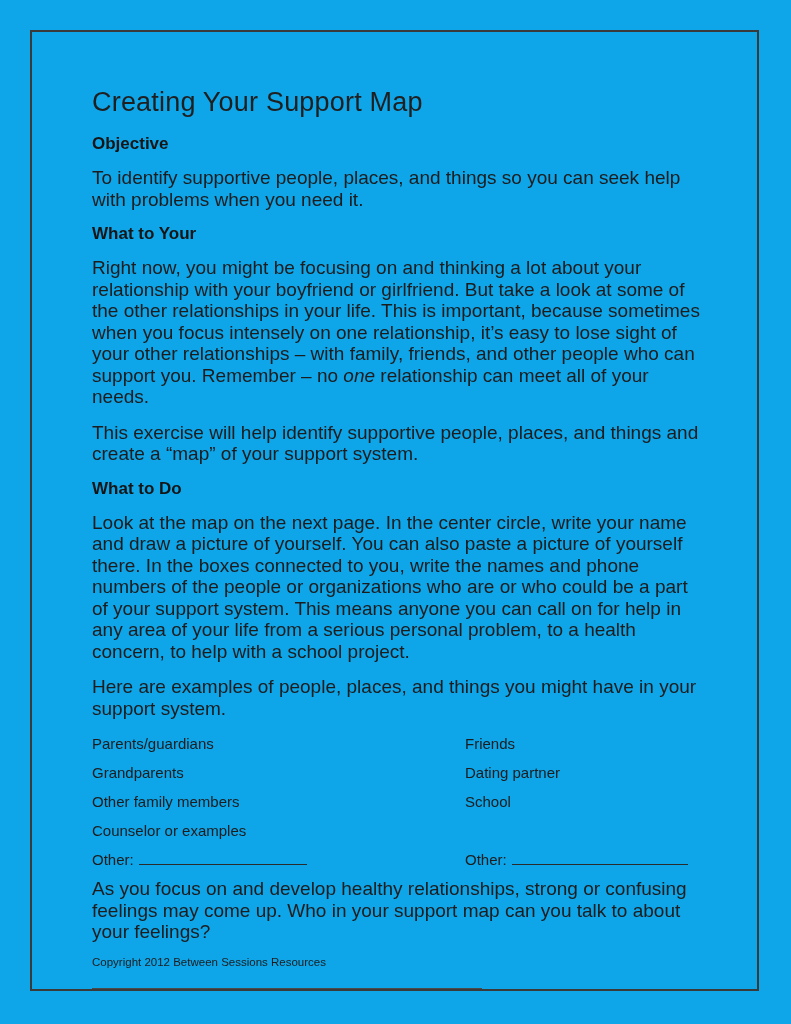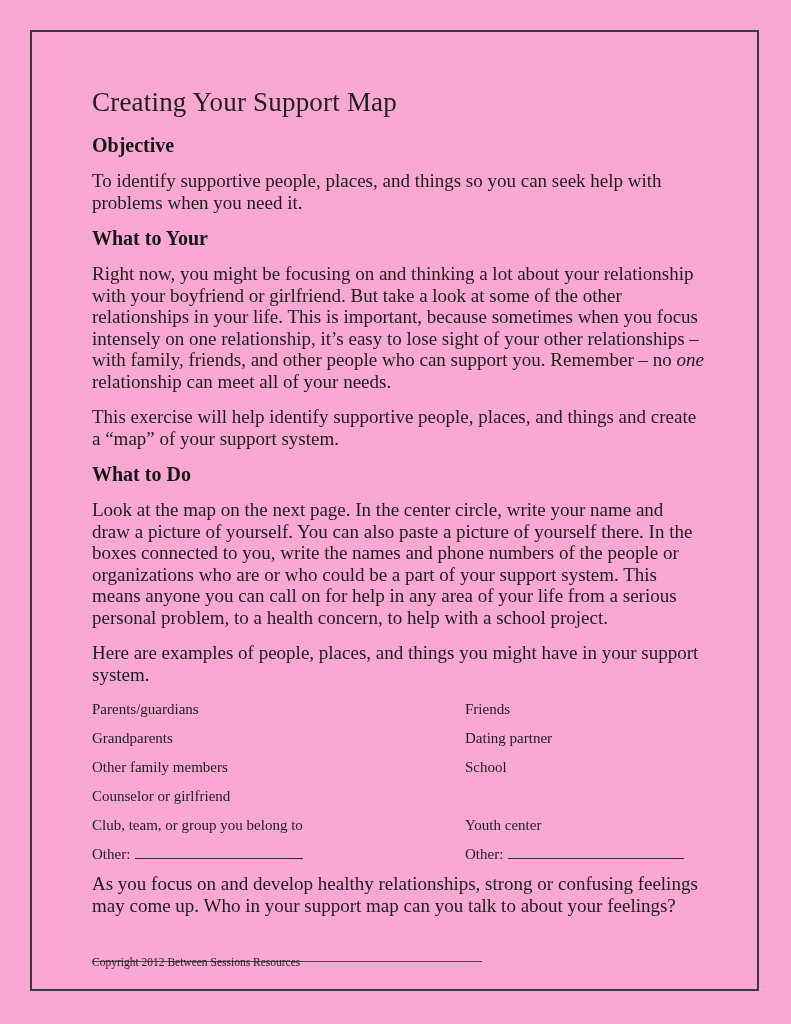--- a/index.html
+++ b/index.html
@@ -4,22 +4,22 @@
 <style>
   html, body {
     margin: 0;
     padding: 0;
     background: #ffffff;
   }
   .page {
     position: relative;
     width: 791px;
     height: 1024px;
-    background: #f9a8d4;
-    font-family: Liberation Serif, serif;
+    background: #0ea5e9;
+    font-family: Liberation Sans, sans-serif;
     color: #1c1c1c;
     overflow: hidden;
   }
   .frame {
     position: absolute;
     left: 30px;
     top: 30px;
     width: 729px;
     height: 961px;
     border: 2px solid #3a3a3a;
@@ -33,21 +33,21 @@
   }
   .doc-title {
     font-size: 27px;
     font-weight: 400;
     line-height: 32px;
     margin: 0 0 16px 0;
     color: #1f1f1f;
     letter-spacing: 0.2px;
   }
   .section-heading {
-    font-size: 20px;
+    font-size: 17px;
     font-weight: 700;
     margin: 8px 0 13px 0;
     color: #151515;
   }
   .body-para {
     font-size: 19px;
     line-height: 21.5px;
     margin: 0 0 14px 0;
     color: #1c1c1c;
   }
@@ -113,25 +113,21 @@
       </div>
       <div class="ex-row">
         <span>Grandparents</span>
         <span>Dating partner</span>
       </div>
       <div class="ex-row">
         <span>Other family members</span>
         <span>School</span>
       </div>
       <div class="ex-row">
-        <span>Counselor or girlfriend</span>
-      </div>
-      <div class="ex-row">
-        <span>Club, team, or group you belong to</span>
-        <span>Youth center</span>
+        <span>Counselor or examples</span>
       </div>
       <div class="ex-row">
         <span class="other-cell"><span>Other:</span><span class="fill-line w-left"></span></span>
         <span class="other-cell"><span>Other:</span><span class="fill-line w-right"></span></span>
       </div>
     </div>
 
     <p class="body-para">As you focus on and develop healthy relationships, strong or confusing feelings may come up. Who in your support map can you talk to about your feelings?</p>
 
     <div class="answer-line"></div>

